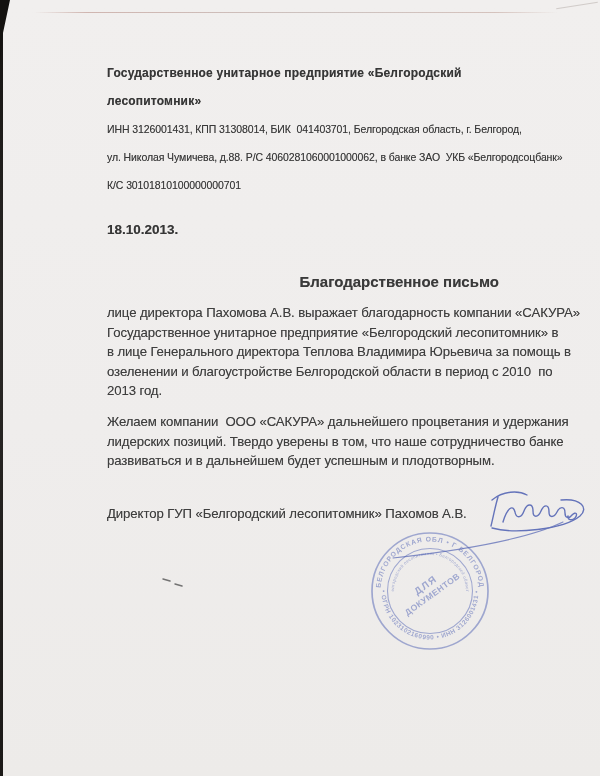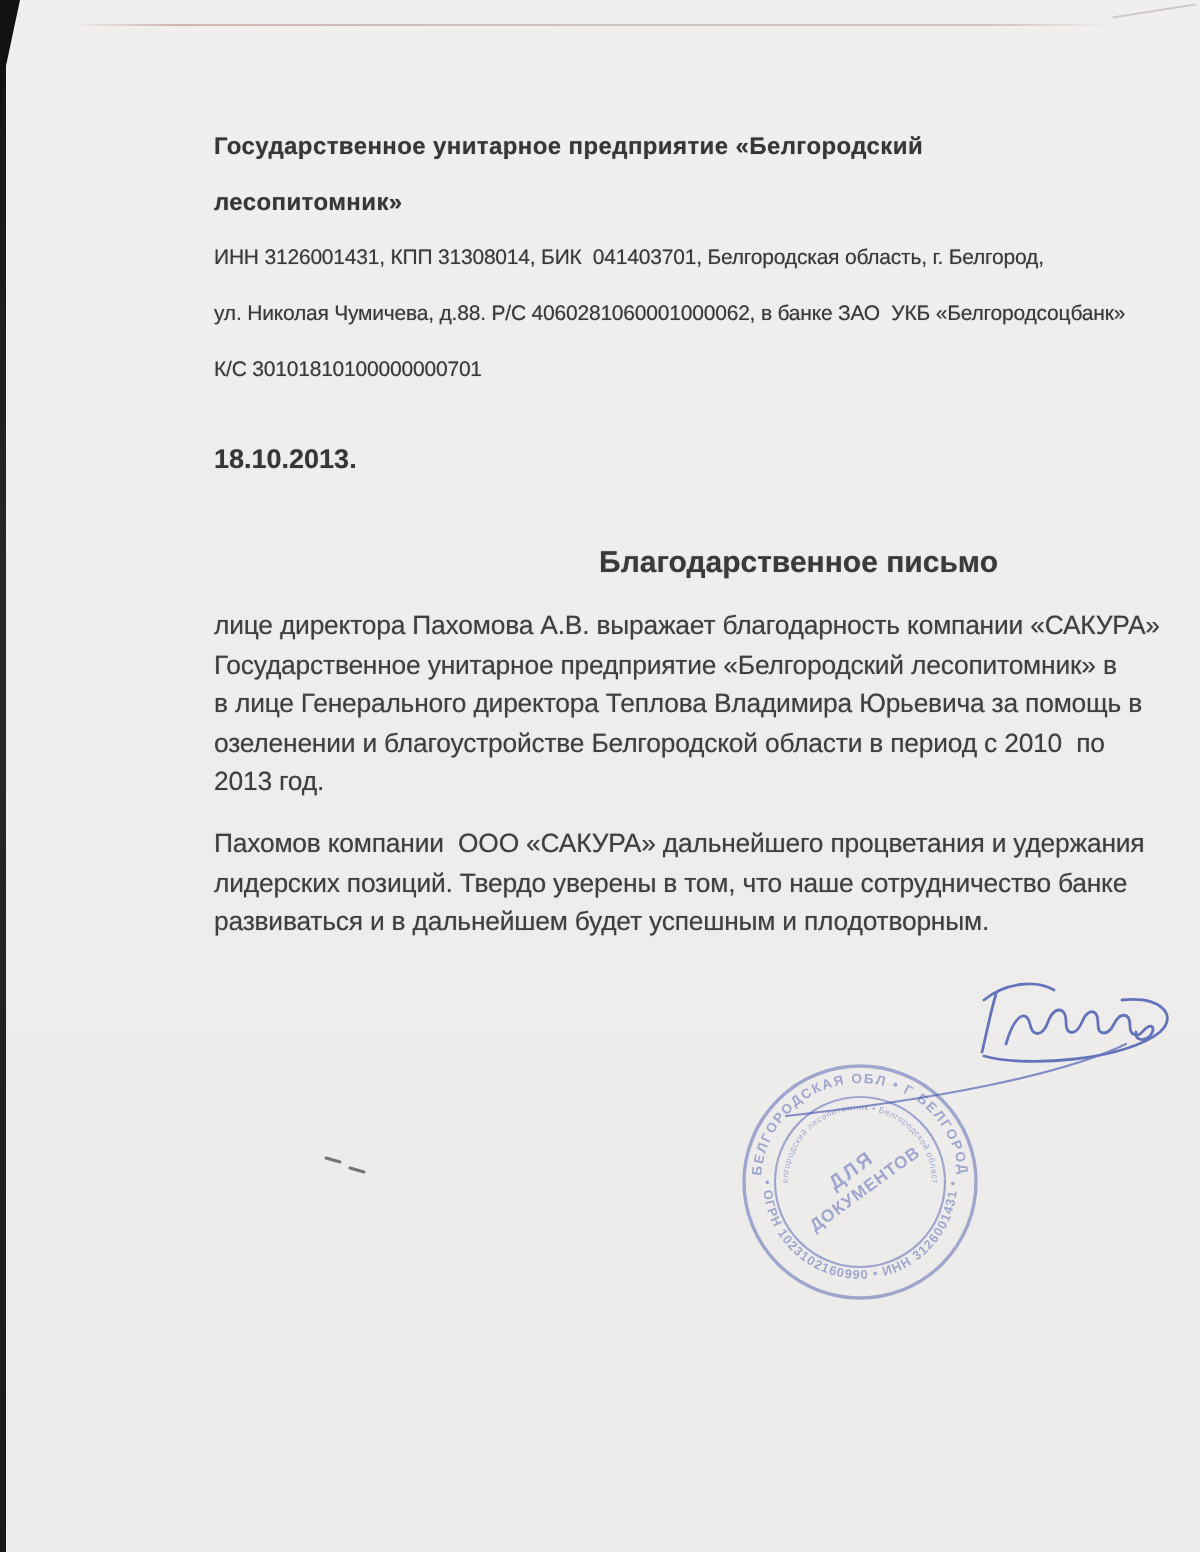--- a/index.html
+++ b/index.html
@@ -86,25 +86,26 @@
 
   <div class="para p1">
     <div class="line txt">лице директора Пахомова А.В. выражает благодарность компании «САКУРА»</div>
     <div class="line txt">Государственное унитарное предприятие «Белгородский лесопитомник» в</div>
     <div class="line txt">в лице Генерального директора Теплова Владимира Юрьевича за помощь в</div>
     <div class="line txt">озеленении и благоустройстве Белгородской области в период с 2010  по</div>
     <div class="line txt">2013 год.</div>
   </div>
 
   <div class="para p2">
-    <div class="line txt">Пахомов компании  ООО «САКУРА» дальнейшего процветания и удержания</div>
+    <div class="line txt">Желаем компании  ООО «САКУРА» дальнейшего процветания и удержания</div>
     <div class="line txt">лидерских позиций. Твердо уверены в том, что наше сотрудничество банке</div>
     <div class="line txt">развиваться и в дальнейшем будет успешным и плодотворным.</div>
   </div>
 
+  <div class="sig-line txt">Директор ГУП «Белгородский лесопитомник» Пахомов А.В.</div>
 
   <svg class="stamp-sig-svg" width="255" height="200" viewBox="0 0 255 200">
     <defs>
       <path id="arcTop" d="M 35.5 121 A 49.5 49.5 0 1 1 134.5 121"></path>
       <path id="arcBottom" d="M 36.5 121 A 48.5 48.5 0 1 0 133.5 121"></path>
       <path id="arcInner" d="M 49 121 A 36 36 0 1 1 121 121"></path>
     </defs>
 
     <g opacity="0.5" fill="none" stroke="#5163b4">
       <circle cx="85" cy="121" r="58" stroke-width="1.7"></circle>

